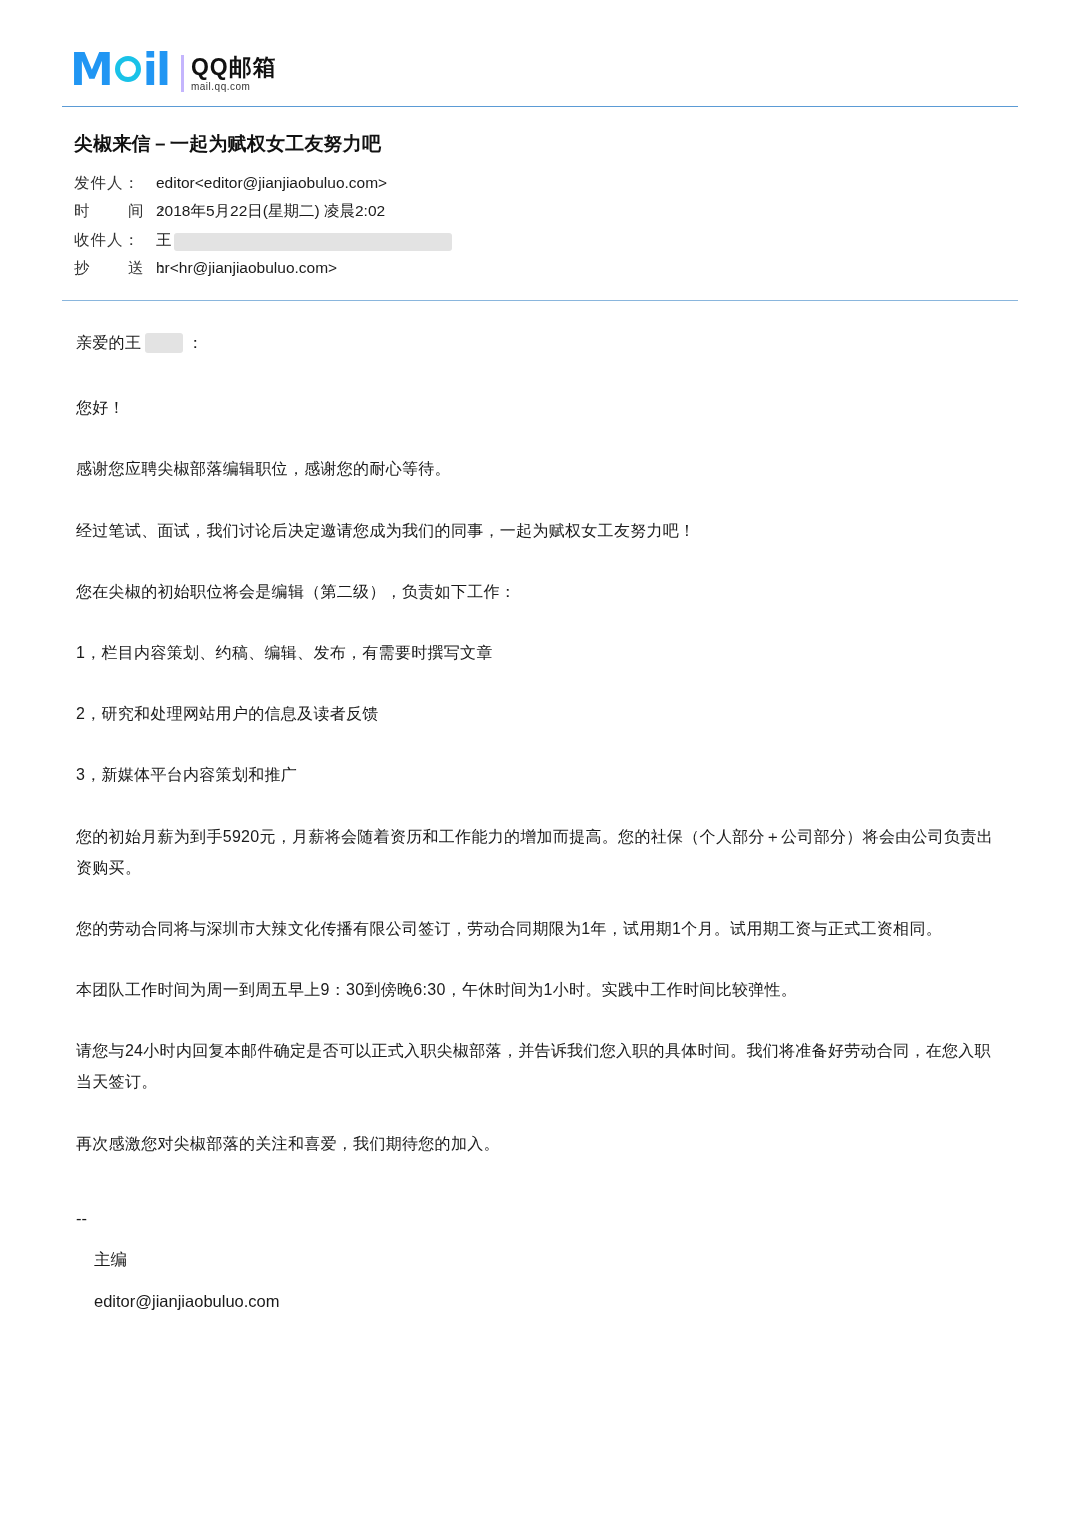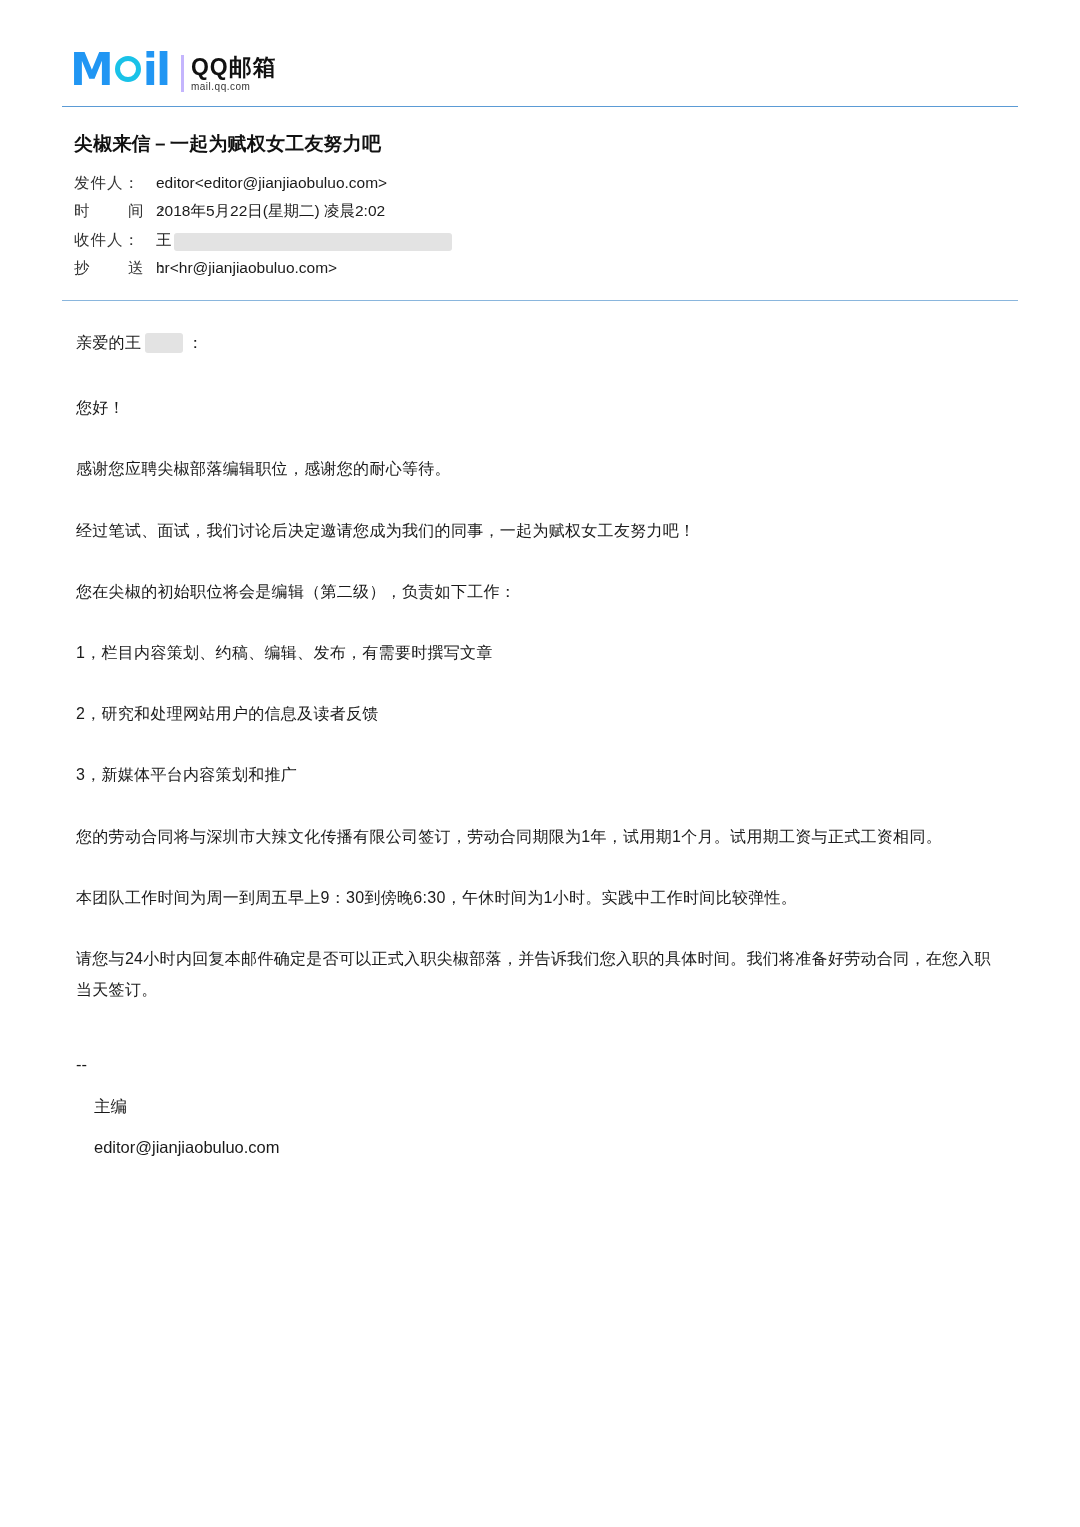--- a/index.html
+++ b/index.html
@@ -208,23 +208,25 @@
       <span>：</span>
     </div>
 
     <p class="para">您好！</p>
     <p class="para">感谢您应聘尖椒部落编辑职位，感谢您的耐心等待。</p>
     <p class="para">经过笔试、面试，我们讨论后决定邀请您成为我们的同事，一起为赋权女工友努力吧！</p>
     <p class="para">您在尖椒的初始职位将会是编辑（第二级），负责如下工作：</p>
     <p class="para">1，栏目内容策划、约稿、编辑、发布，有需要时撰写文章</p>
     <p class="para">2，研究和处理网站用户的信息及读者反馈</p>
     <p class="para">3，新媒体平台内容策划和推广</p>
+    <p class="para">您的初始月薪为到手5920元，月薪将会随着资历和工作能力的增加而提高。您的社保（个人部分＋公司部分）将会由公司负责出资购买。</p>
     <p class="para">您的劳动合同将与深圳市大辣文化传播有限公司签订，劳动合同期限为1年，试用期1个月。试用期工资与正式工资相同。</p>
     <p class="para">本团队工作时间为周一到周五早上9：30到傍晚6:30，午休时间为1小时。实践中工作时间比较弹性。</p>
     <p class="para">请您与24小时内回复本邮件确定是否可以正式入职尖椒部落，并告诉我们您入职的具体时间。我们将准备好劳动合同，在您入职当天签订。</p>
+    <p class="para">再次感激您对尖椒部落的关注和喜爱，我们期待您的加入。</p>
 
     <div class="sig">
       <div class="dashes">--</div>
       <div class="line">主编</div>
       <div class="line">editor@jianjiaobuluo.com</div>
     </div>
 
   </div>
 </div>
 

